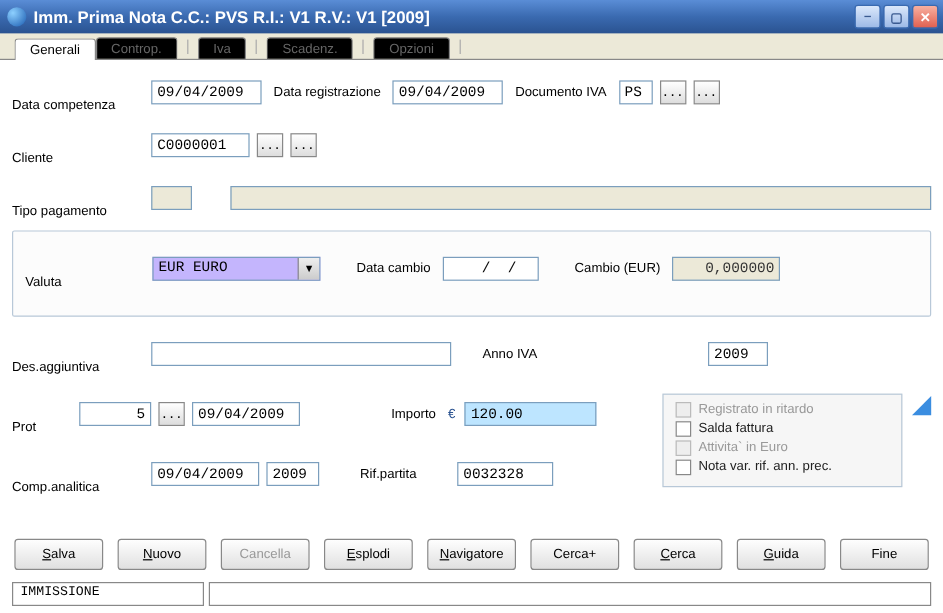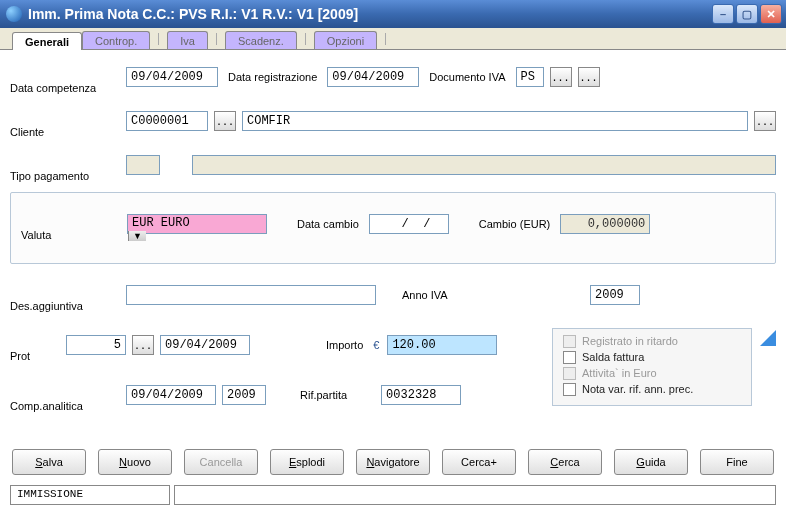--- a/index.html
+++ b/index.html
@@ -48,30 +48,30 @@
   background: #ece9d8;
   padding-left: 12px;
   height: 22px;
   align-items: flex-end;
 }
 .tab {
   padding: 3px 12px 2px;
   border: 1px solid #888;
   border-bottom: none;
   margin-right: 0;
-  background: #c4b5fd;
+  background: #000000;
   font-size: 11px;
   position: relative;
   color: #666;
   border-radius: 3px 3px 0 0;
 }
 .tab.active {
   background: #fff;
   color: #000;
-  font-weight: bold;
+  font-weight: normal;
   z-index: 2;
   top: 1px;
 }
 .tab-sep { width: 1px; background: #aaa; margin: 4px 8px; height: 12px; }
 .form-body {
   padding: 10px 10px 6px 10px;
   background: #fff;
   height: 461px;
   display: flex;
   flex-direction: column;
@@ -164,22 +164,21 @@
   content: "";
   position: absolute; right: 0; bottom: 0;
   width: 0; height: 0;
   border-left: 16px solid transparent;
   border-bottom: 16px solid #3a8de0;
 }
 .combo {
   display: flex;
   border: 1px solid #7b9ebd;
   height: 20px;
-  background: #f9a8d4;
-  flex-direction: column;
+  background: #c4b5fd;
 }
 .combo-txt {
   flex:1;
   font-family: "Courier New", monospace;
   font-size: 12px;
   padding: 1px 4px;
 }
 .combo-btn {
   width: 18px;
   background: linear-gradient(to bottom,#eee,#ccc);
@@ -225,21 +224,20 @@
     <span class="label-mid">Documento IVA</span>
     <input class="inp" style="width: 28px;" value="PS">
     <div class="btn-el">...</div>
     <div class="btn-el">...</div>
   </div>
 
   <div class="row">
     <span class="label">Cliente</span>
     <input class="inp" style="width: 82px;" value="C0000001">
     <div class="btn-el">...</div>
-    <input class="inp" style="flex: 1 1 0%;" value="COMFIR">
     <div class="btn-el">...</div>
   </div>
 
   <div class="row" style="margin-bottom:4px">
     <span class="label">Tipo pagamento</span>
     <input class="inp ro" style="width: 34px;" value="">
     <div style="width:20px"></div>
     <input class="inp ro" style="flex: 1 1 0%; text-align: left;" value="">
   </div>
 

